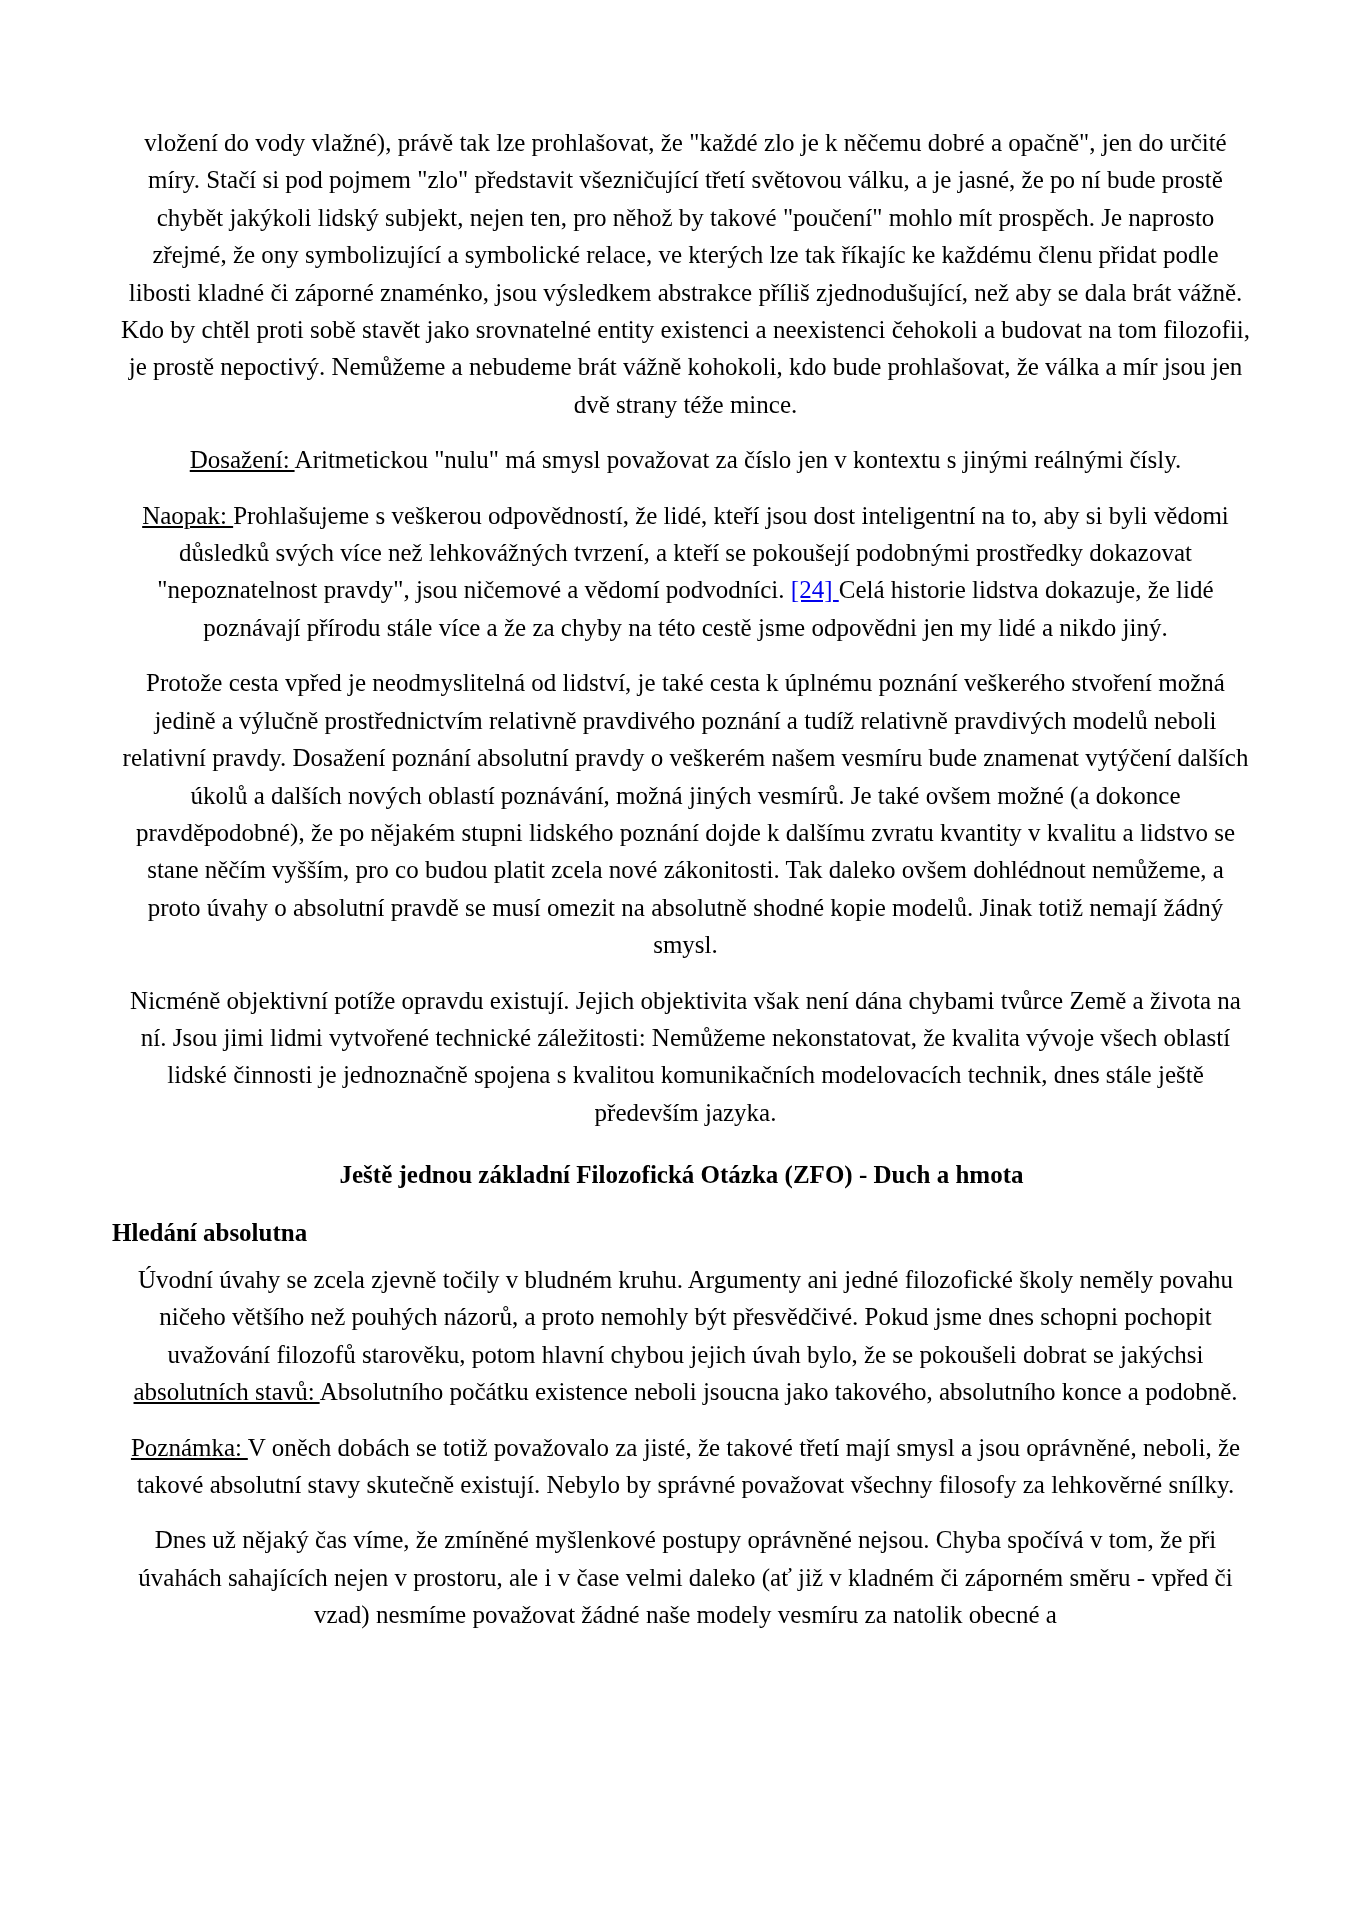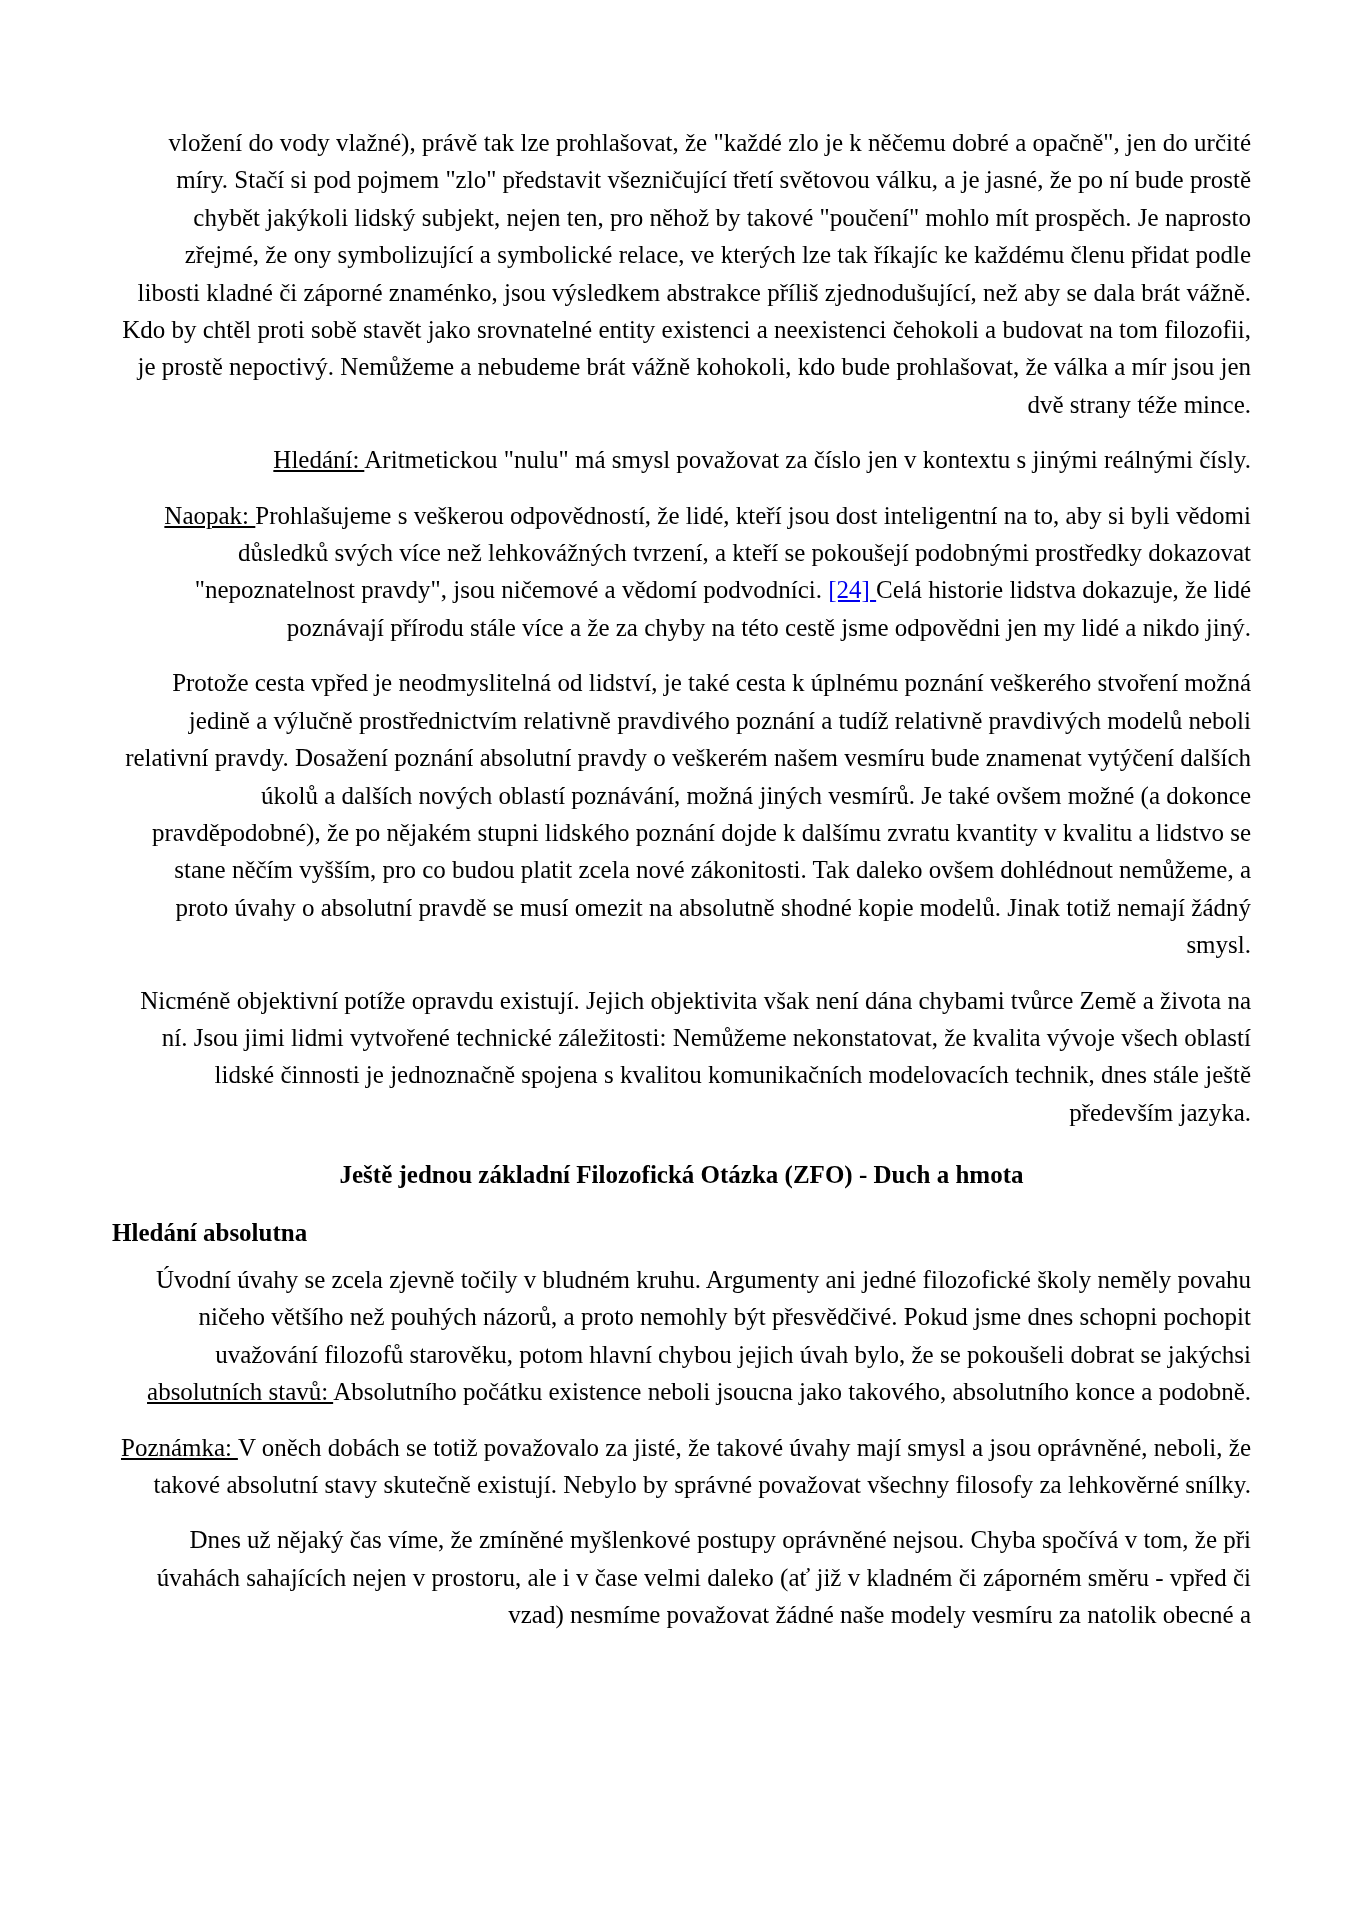--- a/index.html
+++ b/index.html
@@ -4,36 +4,36 @@
 <style>
   :root { --ink:#000000; --paper:#ffffff; --link:#0000ee; }
   * { box-sizing: border-box; }
   html, body { margin:0; padding:0; }
   body {
     width:1357px; height:1920px;
     background:var(--paper); color:var(--ink);
     font-family:"Liberation Serif","DejaVu Serif",serif;
   }
   .page { width:1357px; height:1920px; padding:124px 106px 0 112px; overflow:hidden; background:var(--paper); }
-  .doc p { margin:0 0 18px 8px; font-size:25px; line-height:37.4px; text-align:right; }
+  .doc p { margin:0 0 18px 8px; font-size:25px; line-height:37.4px; text-align:center; }
   .doc p.h1 { font-weight:bold; text-align:center; margin:25px 0 20px 0; }
   .doc p.h2 { font-weight:bold; text-align:left; margin:20px 0 10px 0; }
   .seg { white-space:pre-wrap; }
   .seg-underline { text-decoration:underline; }
   a.seg-link { color:var(--link); text-decoration:underline; cursor:pointer; }
 </style>
 </head>
 <body style="color: rgb(0, 0, 0); background: rgb(255, 255, 255);">
 
 <div class="page">
   <div class="doc">
       <p><span class="seg">vložení do vody vlažné), právě tak lze prohlašovat, že "každé zlo je k něčemu dobré a opačně", jen do určité míry. Stačí si pod pojmem "zlo" představit všezničující třetí světovou válku, a je jasné, že po ní bude prostě chybět jakýkoli lidský subjekt, nejen ten, pro něhož by takové "poučení" mohlo mít prospěch. Je naprosto zřejmé, že ony symbolizující a symbolické relace, ve kterých lze tak říkajíc ke každému členu přidat podle libosti kladné či záporné znaménko, jsou výsledkem abstrakce příliš zjednodušující, než aby se dala brát vážně. Kdo by chtěl proti sobě stavět jako srovnatelné entity existenci a neexistenci čehokoli a budovat na tom filozofii, je prostě nepoctivý. Nemůžeme a nebudeme brát vážně kohokoli, kdo bude prohlašovat, že válka a mír jsou jen dvě strany téže mince.</span></p>
-      <p><span class="seg seg-underline">Hledání: </span><span class="seg">Aritmetickou "nulu" má smysl považovat za číslo jen v kontextu s jinými reálnými čísly.</span></p>
+      <p><span class="seg seg-underline">Dosažení: </span><span class="seg">Aritmetickou "nulu" má smysl považovat za číslo jen v kontextu s jinými reálnými čísly.</span></p>
       <p><span class="seg seg-underline">Naopak: </span><span class="seg">Prohlašujeme s veškerou odpovědností, že lidé, kteří jsou dost inteligentní na to, aby si byli vědomi důsledků svých více než lehkovážných tvrzení, a kteří se pokoušejí podobnými prostředky dokazovat "nepoznatelnost pravdy", jsou ničemové a vědomí podvodníci. </span><a class="seg seg-link" href="#" style="color: rgb(0, 0, 238);">[24] </a><span class="seg">Celá historie lidstva dokazuje, že lidé poznávají přírodu stále více a že za chyby na této cestě jsme odpovědni jen my lidé a nikdo jiný.</span></p>
       <p><span class="seg">Protože cesta vpřed je neodmyslitelná od lidství, je také cesta k úplnému poznání veškerého stvoření možná jedině a výlučně prostřednictvím relativně pravdivého poznání a tudíž relativně pravdivých modelů neboli relativní pravdy. Dosažení poznání absolutní pravdy o veškerém našem vesmíru bude znamenat vytýčení dalších úkolů a dalších nových oblastí poznávání, možná jiných vesmírů. Je také ovšem možné (a dokonce pravděpodobné), že po nějakém stupni lidského poznání dojde k dalšímu zvratu kvantity v kvalitu a lidstvo se stane něčím vyšším, pro co budou platit zcela nové zákonitosti. Tak daleko ovšem dohlédnout nemůžeme, a proto úvahy o absolutní pravdě se musí omezit na absolutně shodné kopie modelů. Jinak totiž nemají žádný smysl.</span></p>
       <p><span class="seg">Nicméně objektivní potíže opravdu existují. Jejich objektivita však není dána chybami tvůrce Země a života na ní. Jsou jimi lidmi vytvořené technické záležitosti: Nemůžeme nekonstatovat, že kvalita vývoje všech oblastí lidské činnosti je jednoznačně spojena s kvalitou komunikačních modelovacích technik, dnes stále ještě především jazyka.</span></p>
       <p class="h1"><span class="seg">Ještě jednou základní Filozofická Otázka (ZFO) - Duch a hmota</span></p>
       <p class="h2"><span class="seg">Hledání absolutna</span></p>
       <p><span class="seg">Úvodní úvahy se zcela zjevně točily v bludném kruhu. Argumenty ani jedné filozofické školy neměly povahu ničeho většího než pouhých názorů, a proto nemohly být přesvědčivé. Pokud jsme dnes schopni pochopit uvažování filozofů starověku, potom hlavní chybou jejich úvah bylo, že se pokoušeli dobrat se jakýchsi </span><span class="seg seg-underline">absolutních stavů: </span><span class="seg">Absolutního počátku existence neboli jsoucna jako takového, absolutního konce a podobně.</span></p>
-      <p><span class="seg seg-underline">Poznámka: </span><span class="seg">V oněch dobách se totiž považovalo za jisté, že takové úvahy mají smysl a jsou oprávněné, neboli, že takové absolutní stavy skutečně existují. Nebylo by správné považovat všechny filosofy za lehkověrné snílky.</span></p>
+      <p><span class="seg seg-underline">Poznámka: </span><span class="seg">V oněch dobách se totiž považovalo za jisté, že takové třetí mají smysl a jsou oprávněné, neboli, že takové absolutní stavy skutečně existují. Nebylo by správné považovat všechny filosofy za lehkověrné snílky.</span></p>
       <p><span class="seg">Dnes už nějaký čas víme, že zmíněné myšlenkové postupy oprávněné nejsou. Chyba spočívá v tom, že při úvahách sahajících nejen v prostoru, ale i v čase velmi daleko (ať již v kladném či záporném směru - vpřed či vzad) nesmíme považovat žádné naše modely vesmíru za natolik obecné a</span></p>
     </div>
 </div>
 
 </body></html>

